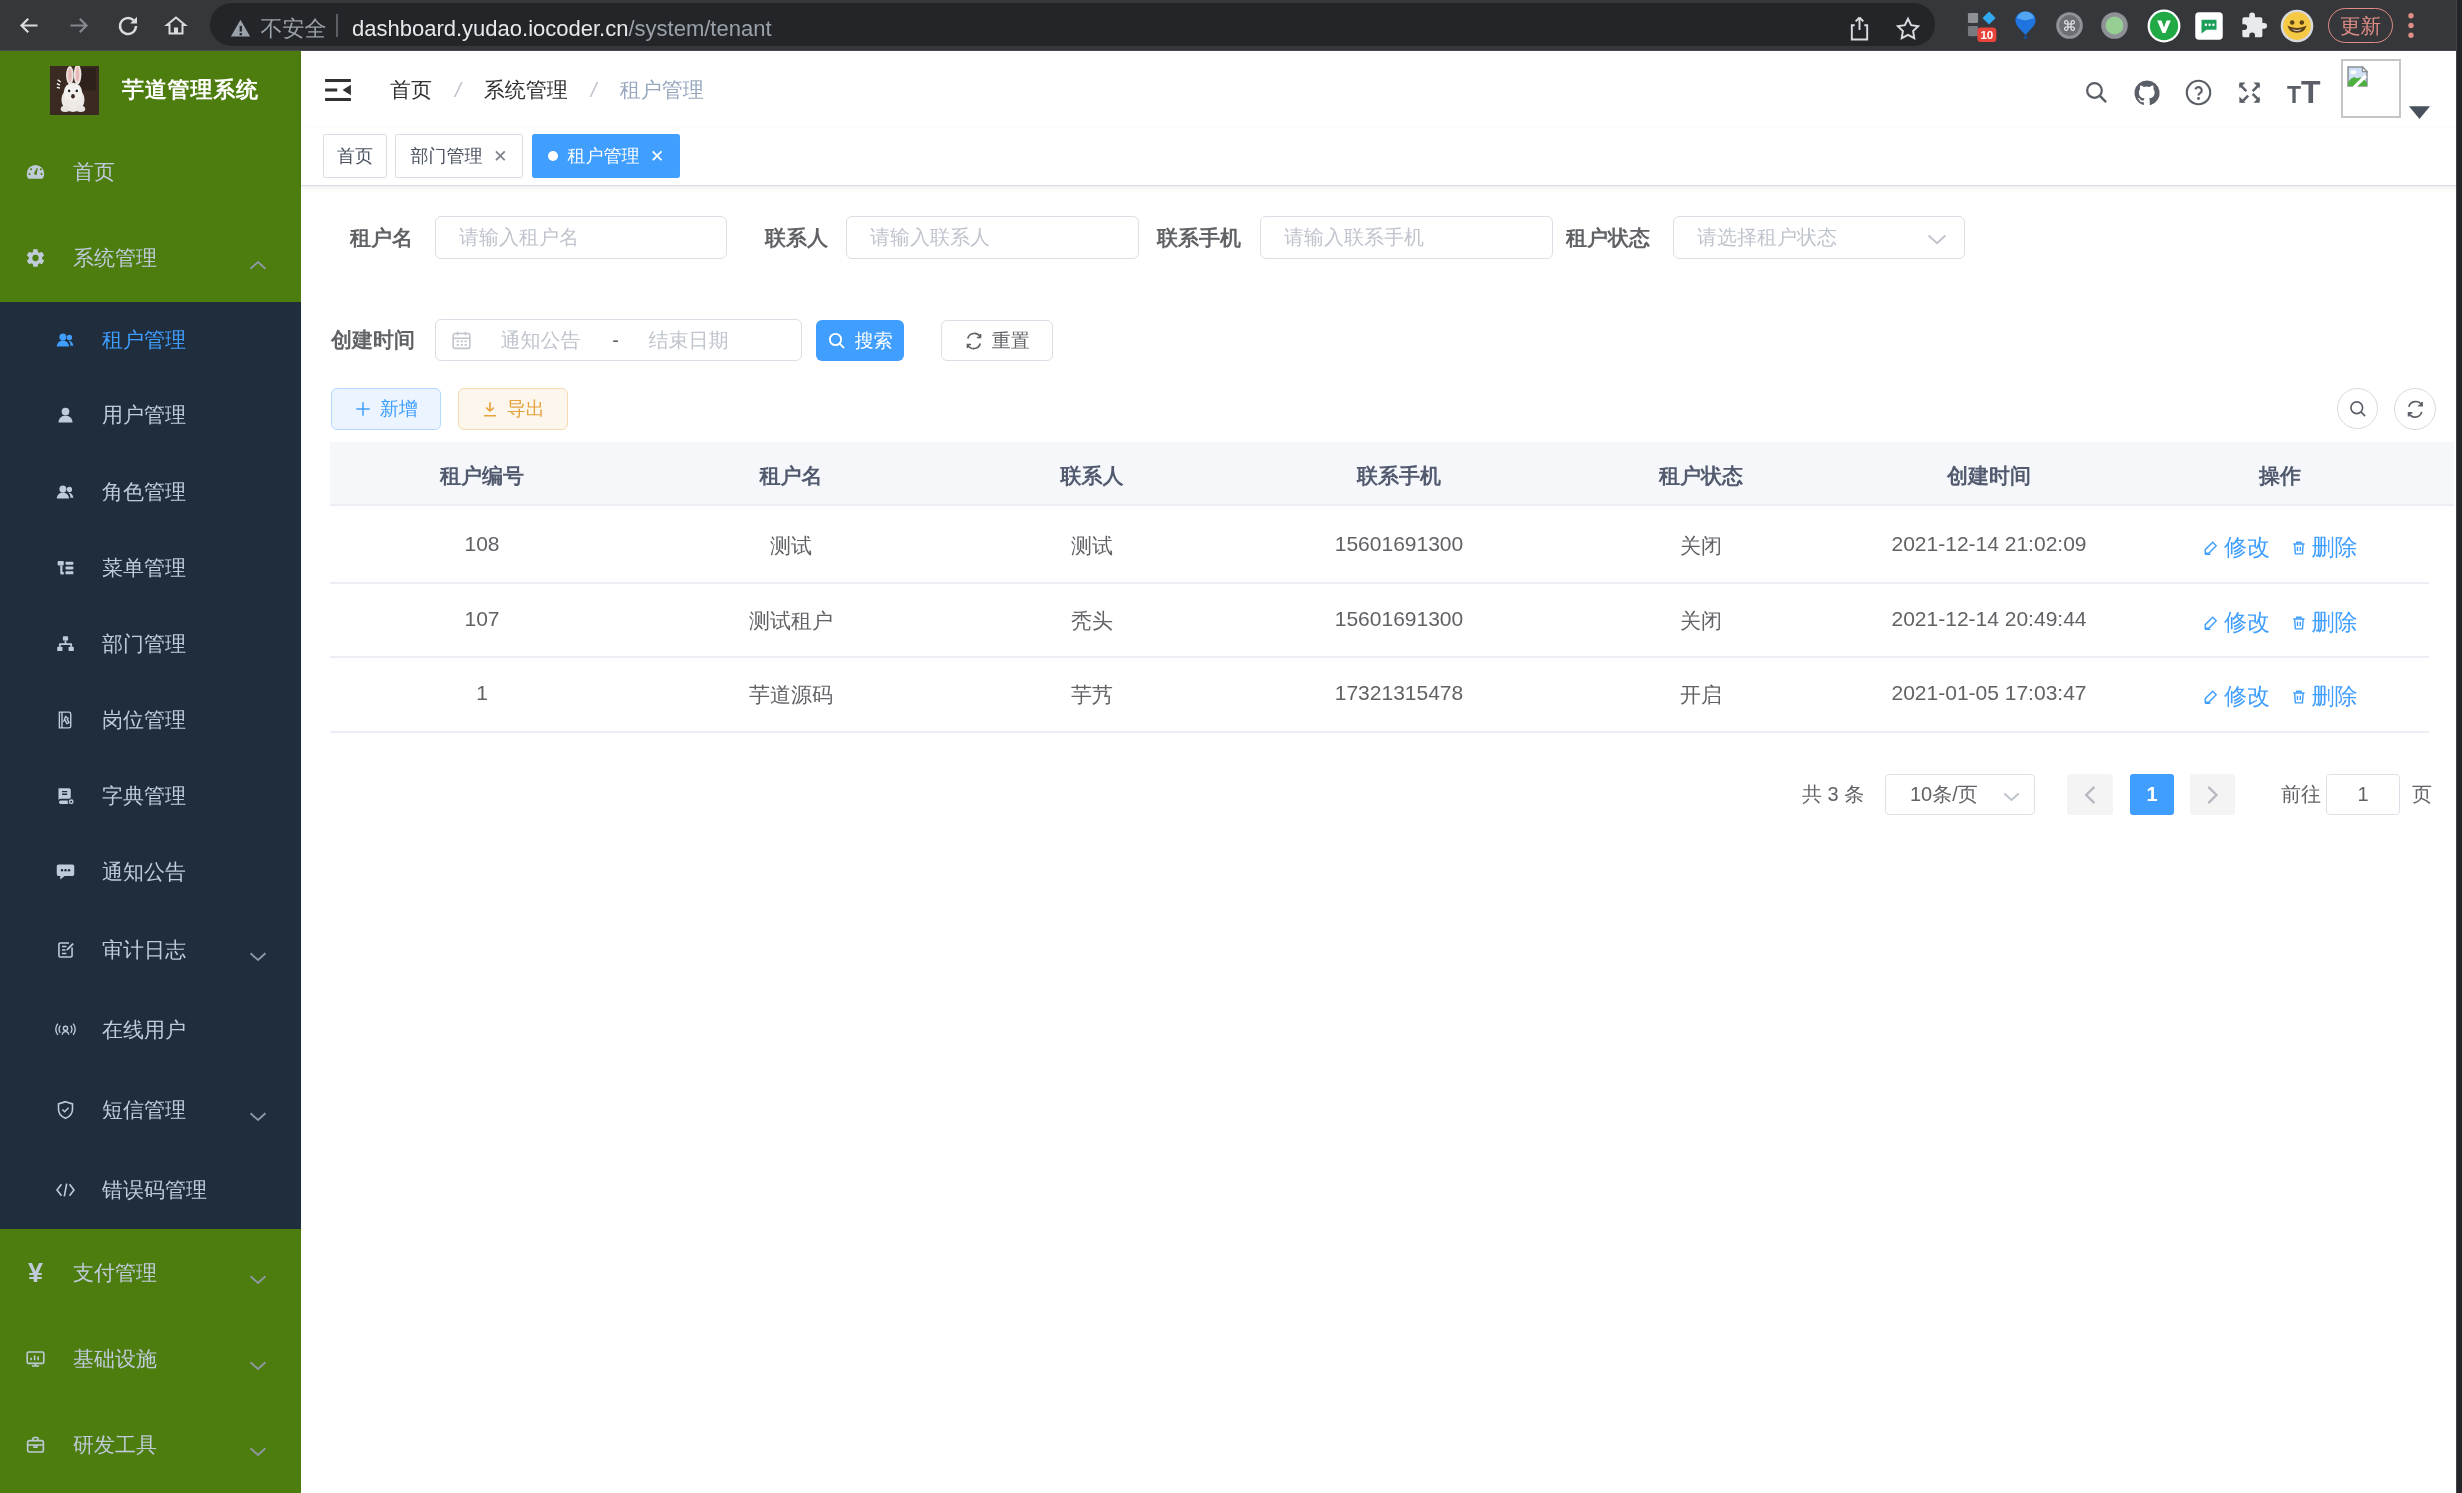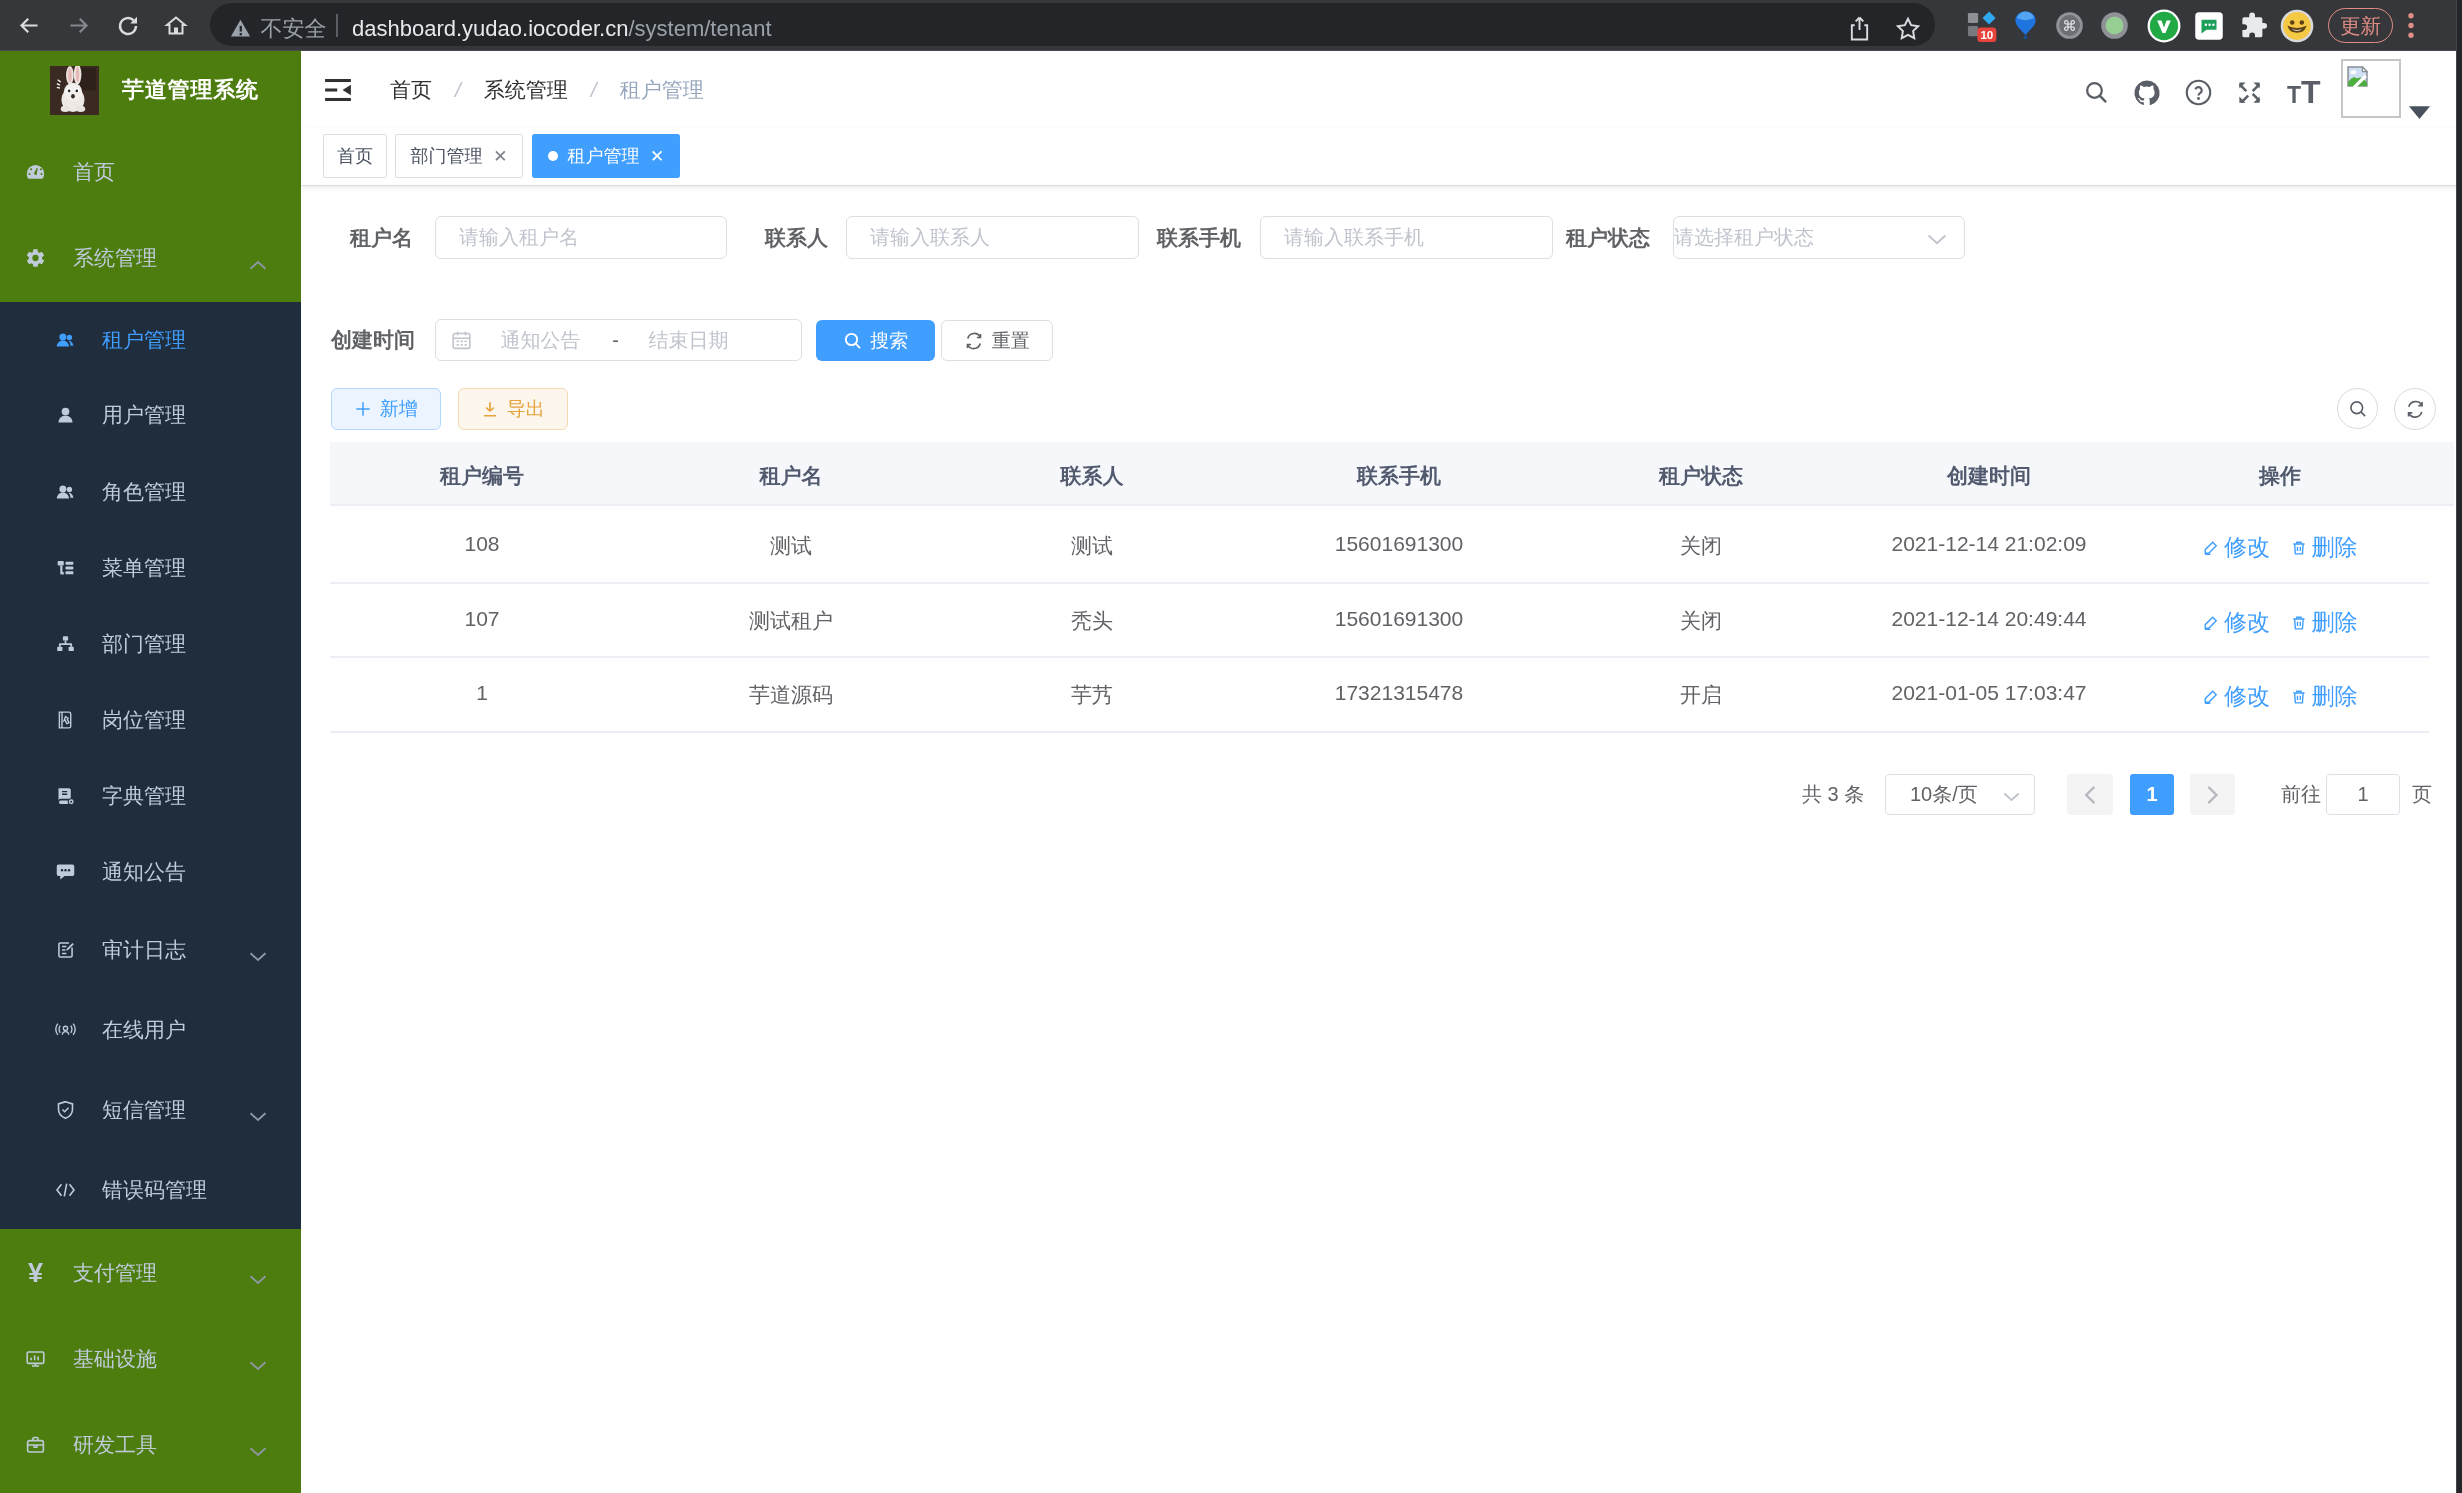--- a/index.html
+++ b/index.html
@@ -414,37 +414,37 @@
   </div>
   <div id="content">
 
     <div class="flabel" style="left:49px;top:165px;height:43px;line-height:43px">租户名</div>
     <div class="inp" style="left:134px;top:165px;width:292px;padding-left:23px">请输入租户名</div>
     <div class="flabel" style="left:464px;top:165px;height:43px;line-height:43px">联系人</div>
     <div class="inp" style="left:545px;top:165px;width:293px;padding-left:23px">请输入联系人</div>
     <div class="flabel" style="left:856px;top:165px;height:43px;line-height:43px">联系手机</div>
     <div class="inp" style="left:959px;top:165px;width:293px;padding-left:23px">请输入联系手机</div>
     <div class="flabel" style="left:1265px;top:165px;height:43px;line-height:43px">租户状态</div>
-    <div class="inp" style="left:1372px;top:165px;width:292px;">请选择租户状态
+    <div class="inp" style="left:1372px;top:165px;width:292px;padding-left:23px">请选择租户状态
       <svg style="position:absolute;right:17px;top:17px" width="20" height="11.4" viewBox="0 0 26 15">
           <path d="M2 2l11 10L24 2" stroke="#c0c4cc" stroke-width="2.6" fill="none"></path>
         </svg>
     </div>
 
     <div class="flabel" style="left:30px;top:268px;height:42px;line-height:42px">创建时间</div>
     <div class="inp" style="left:134px;top:268px;width:367px;height:42px">
       <svg style="position:absolute;left:15px;top:10px" width="21" height="21" viewBox="0 0 24 24" fill="none" stroke="#c0c4cc" stroke-width="1.8">
           <rect x="2.5" y="4" width="19" height="17" rx="2"></rect>
           <path d="M2.5 9.5h19M7.5 2v4M16.5 2v4M6.5 13h2.5M11 13h2.5M15.5 13h2.5M6.5 17h2.5M11 17h2.5M15.5 17h2.5"></path>
         </svg>
       <span style="position:absolute;left:62px;width:85px;text-align:center;white-space:nowrap">通知公告</span>
       <span style="position:absolute;left:172px;width:15px;text-align:center;color:#606266">-</span>
       <span style="position:absolute;left:210px;width:85px;text-align:center;white-space:nowrap">结束日期</span>
     </div>
-    <div class="btn" style="left:515px;top:269px;width:119px;background:#409EFF;color:#fff">
+    <div class="btn" style="left:515px;top:269px;width:88px;background:#409EFF;color:#fff">
       <svg style="margin-right:7.6px" width="20" height="20" viewBox="0 0 24 24">
           <circle cx="10.2" cy="10.2" r="6.8" fill="none" stroke="#fff" stroke-width="2.2"></circle>
           <path d="m15.2 15.2 5.3 5.3" stroke="#fff" stroke-width="2.2"></path>
         </svg>搜索
     </div>
     <div class="btn" style="left:640px;top:269px;width:112px;background:#fff;border:1.5px solid #dcdfe6;color:#606266">
       <svg style="margin-right:7.6px" width="20" height="20" viewBox="0 0 24 24" fill="none" stroke="#606266" stroke-width="2">
           <path d="M4.5 9a8 8 0 0 1 15-1.5M19.5 15a8 8 0 0 1-15 1.5"></path>
           <path d="M19.8 3.5v4.3h-4.3M4.2 20.5v-4.3h4.3" fill="none"></path>
         </svg>重置

